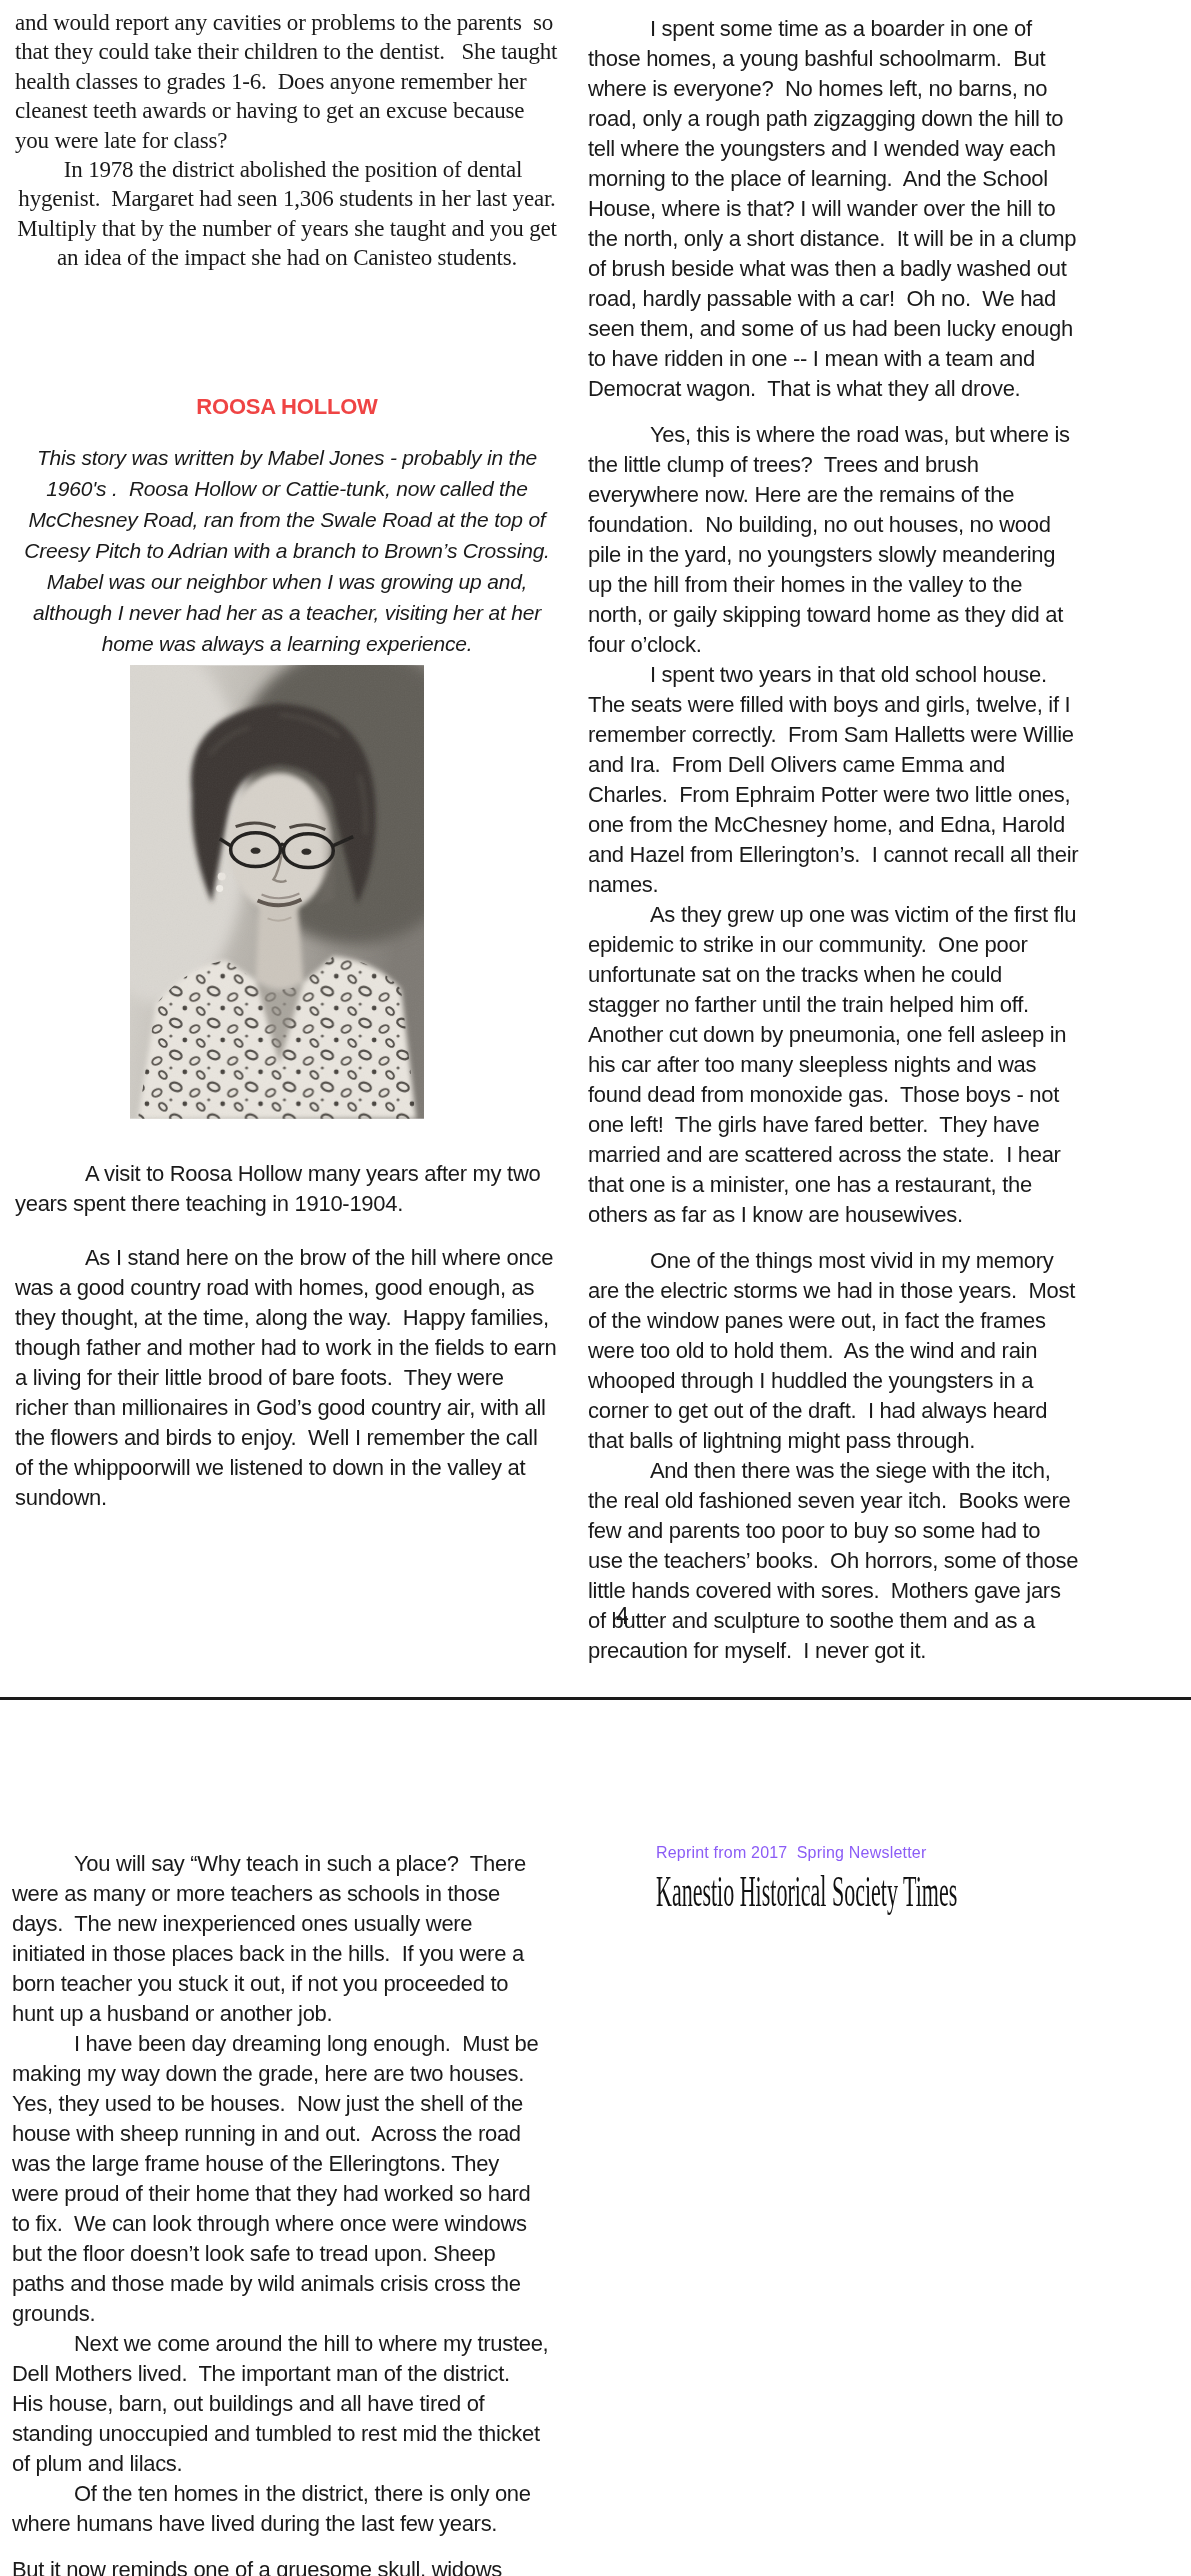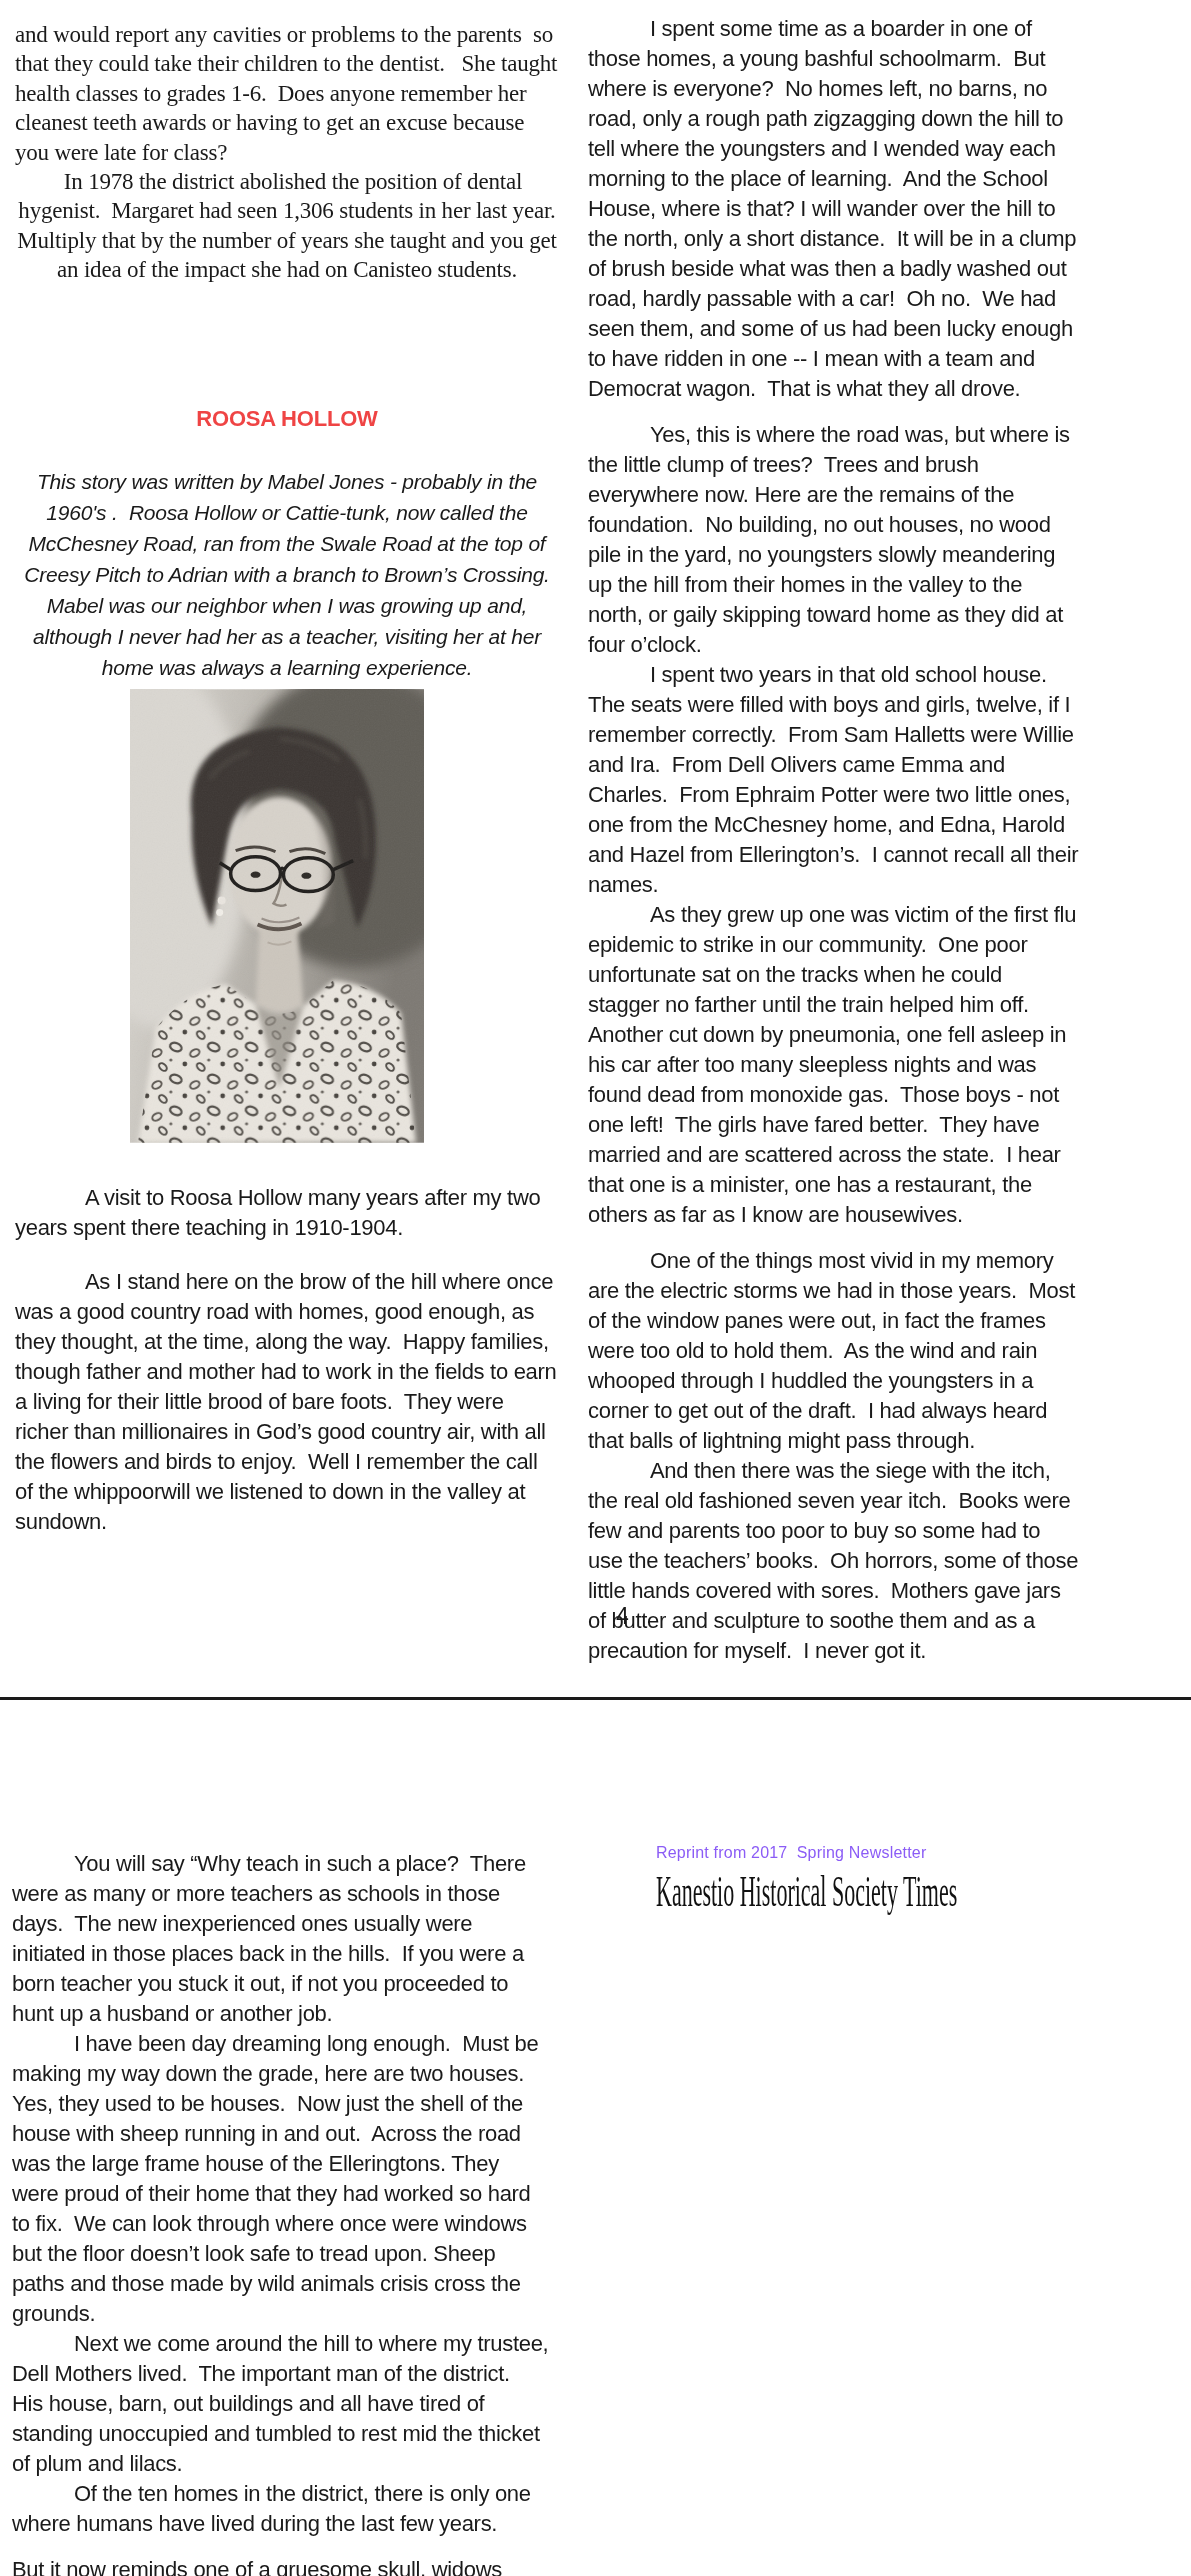--- a/index.html
+++ b/index.html
@@ -8,21 +8,21 @@
     width:1192px; height:2576px;
     position:relative;
     background:#ffffff;
     color:#1a1a1a;
     font-family:"Liberation Sans", sans-serif;
     overflow:hidden;
   }
   .abs { position:absolute; }
 
   
-  .col-top-left  { left:15px;  top:20px;   width:544px; }
+  .col-top-left  { left:15px;  top:8px;   width:544px; }
   .col-top-right { left:588px; top:14px;   width:491px; }
   .col-bot-left  { left:12px;  top:1849px; width:537px; }
   .col-bot-right { left:656px; top:1842px; width:479px; }
 
   
   p.serif {
     font-family:"Liberation Serif", serif;
     font-size:23px; line-height:29.4px;
     letter-spacing:-0.2px;
     white-space:pre-wrap;
@@ -36,21 +36,21 @@
   .ind-sm   { text-indent:12px;text-align:center; }
   .ind-cap  { text-indent:70px; }
   .gap-top  { margin-top:16px; }
 
   .article-heading { margin-top:118px; text-align:center; }
   .article-heading h2, .article-heading h3 {
     font-size:22px; font-weight:bold; line-height:31px;
     letter-spacing:-0.2px; color:#ef4444;
   }
   .intro-italic {
-    margin-top:32px;
+    margin-top:20px;
     font-style:italic;
     font-size:21px; line-height:31px;
     text-align:center;
     letter-spacing:-0.2px;
     white-space:pre-wrap;
   }
 
   
   figure.photo {
     display:block;

